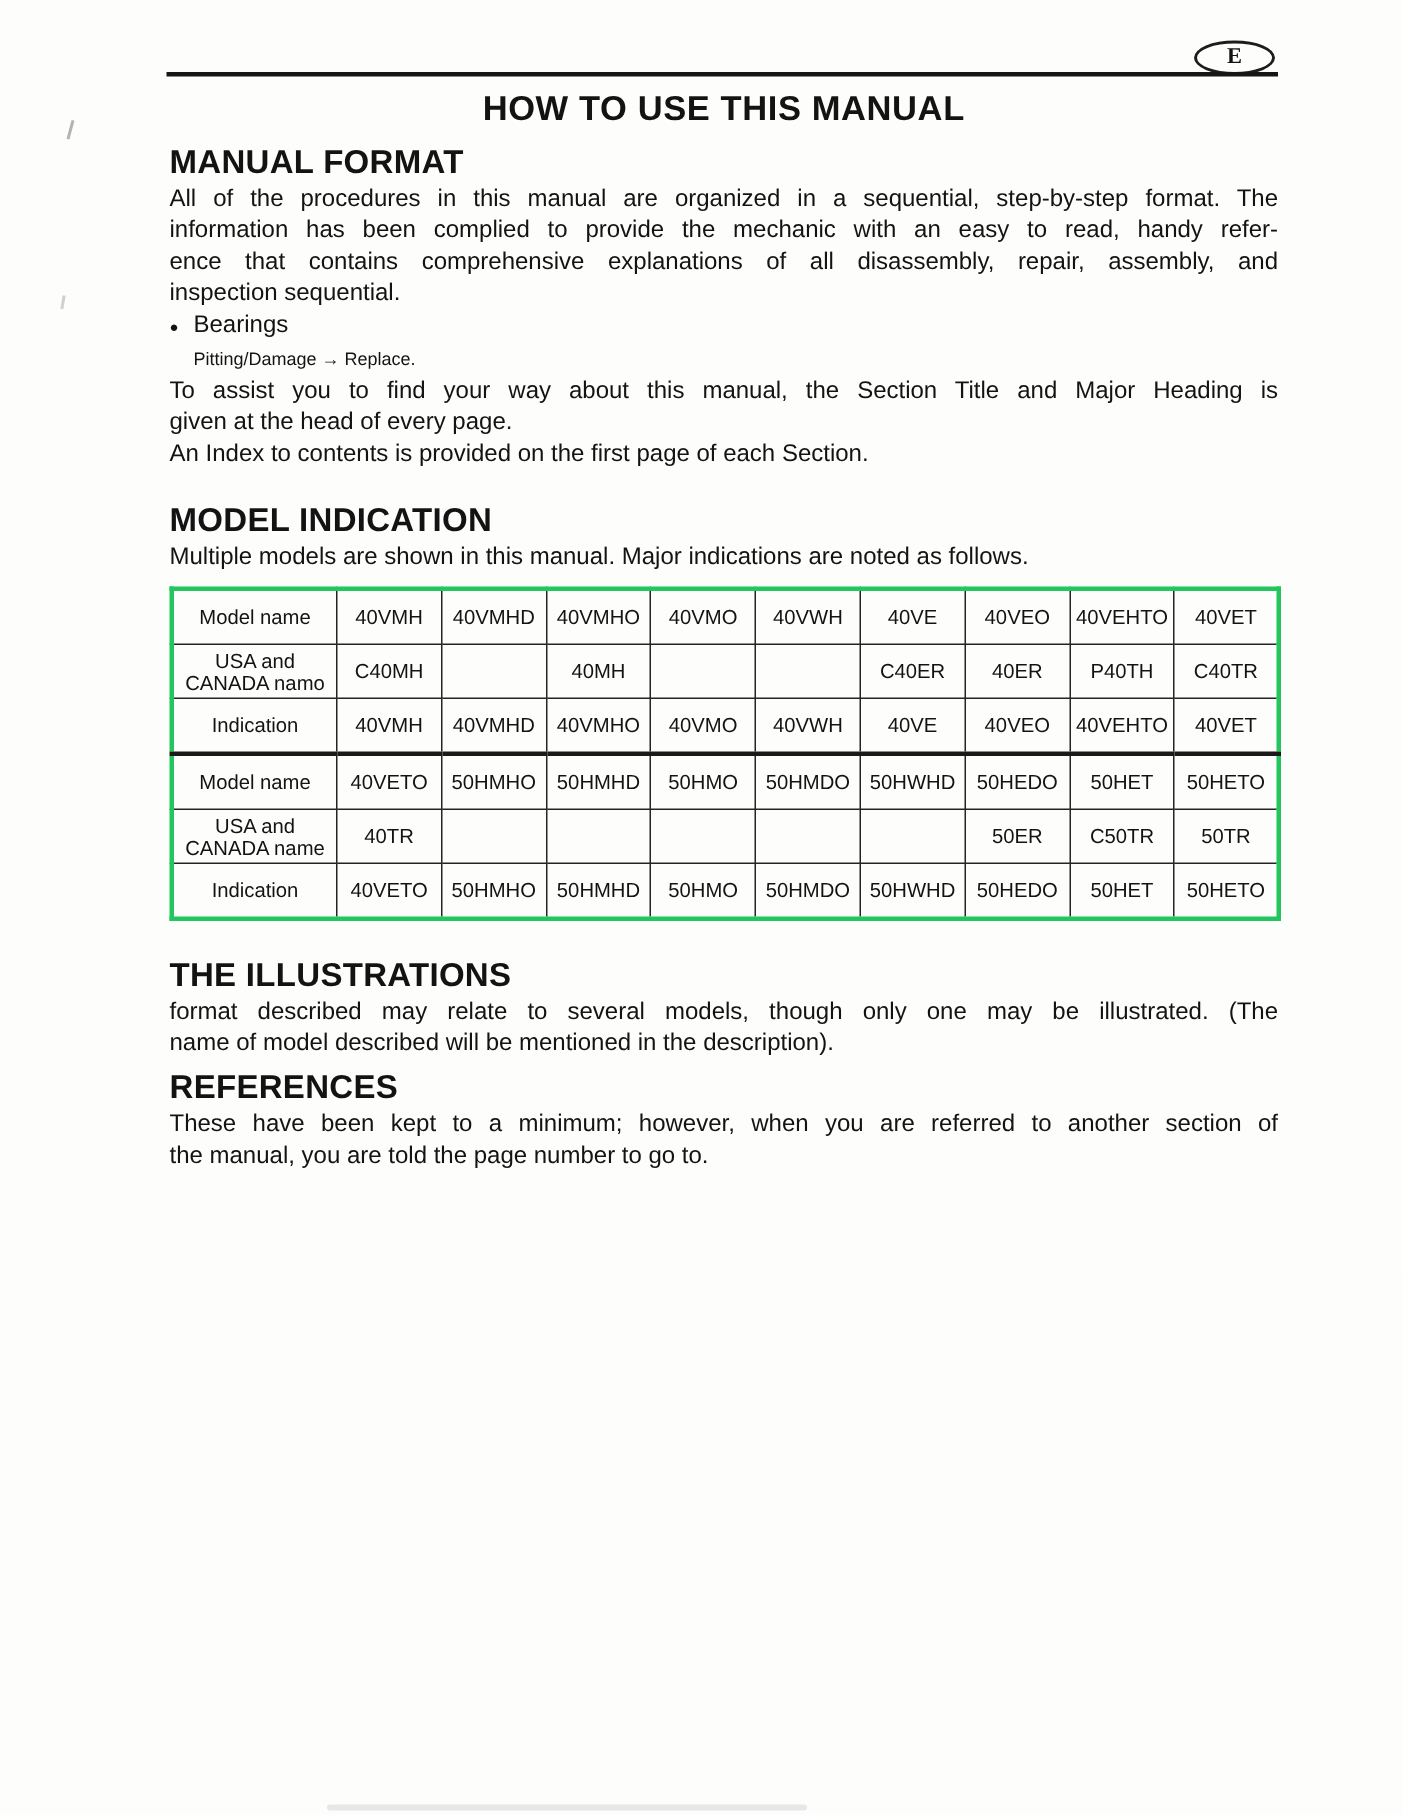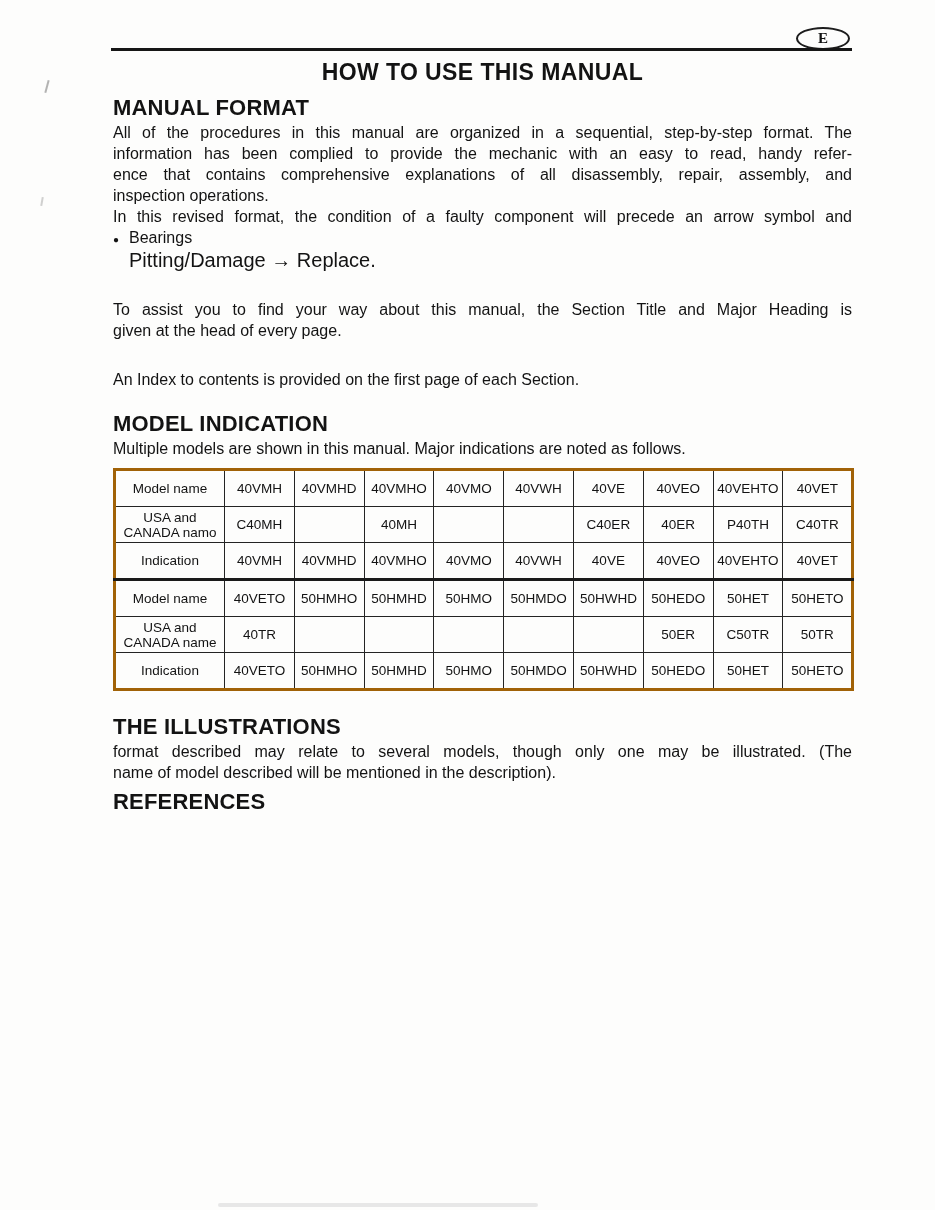--- a/index.html
+++ b/index.html
@@ -35,29 +35,29 @@
   .h1 {
     font-size:22px; font-weight:bold; line-height:20px;
     margin-top:13px; margin-bottom:4px; letter-spacing:0.2px;
   }
   .h1.mi { margin-top:24px; }
   .h1.il { margin-top:26px; }
   .h1.rf { margin-top:9px; }
   .para { font-size:16px; }
   .para .line { line-height:21px; text-align:justify; text-align-last:justify; }
   .para .line.last { text-align-last:left; }
-  .gap { margin-top:28px; }
+  .gap { margin-top:0; }
   .bullet-row { display:flex; align-items:baseline; line-height:21px; font-size:16px; }
   .bullet-glyph { font-size:10px; width:16px; flex:0 0 16px; }
-  .bullet-detail { padding-left:16px; line-height:21px; font-size:20px; }
+  .bullet-detail { padding-left:16px; line-height:21px; font-size:12px; }
   .model-table {
     margin-top:9px;
     border-collapse:collapse;
     width:738px;
-    border:3px solid #a16207;
+    border:3px solid #22c55e;
     table-layout:fixed;
   }
   .model-table td {
     border:1.5px solid #242424;
     text-align:center; vertical-align:middle;
     font-size:13.5px; height:33px; padding:1px 2px;
     overflow:hidden;
   }
   .model-table td.label { white-space:pre-line; font-size:13.5px; line-height:15px; }
   .model-table tr.thick-top td { border-top:3.5px solid #1a1a1a; }
@@ -83,24 +83,23 @@
 
   <div class="content">
 
     <div class="title">HOW TO USE THIS MANUAL</div>
 
     <div class="h1">MANUAL FORMAT</div>
     <div class="para">
         <div class="line">All of the procedures in this manual are organized in a sequential, step-by-step format. The</div>
         <div class="line">information has been complied to provide the mechanic with an easy to read, handy refer-</div>
         <div class="line">ence that contains comprehensive explanations of all disassembly, repair, assembly, and</div>
-        <div class="line last">inspection operations.</div>
-      </div>
-    <div class="para">
-        <div class="line">In this revised format, the condition of a faulty component will precede an arrow symbol and</div>
+        <div class="line last">inspection sequential.</div>
+      </div>
+    <div class="para">
       </div>
 
     <div class="bullet-row">
       <span class="bullet-glyph">●</span>
       <span>Bearings</span>
     </div>
     <div class="bullet-detail">Pitting/Damage → Replace.</div>
 
     <div class="para gap">
         <div class="line">To assist you to find your way about this manual, the Section Title and Major Heading is</div>
@@ -206,15 +205,19 @@
         </tbody>
     </table>
 
     <div class="h1 il">THE ILLUSTRATIONS</div>
     <div class="para">
         <div class="line">format described may relate to several models, though only one may be illustrated. (The</div>
         <div class="line last">name of model described will be mentioned in the description).</div>
       </div>
 
     <div class="h1 rf">REFERENCES</div>
+    <div class="para">
+        <div class="line">These have been kept to a minimum; however, when you are referred to another section of</div>
+        <div class="line last">the manual, you are told the page number to go to.</div>
+      </div>
 
   </div>
 </div>
 
 </body></html>

